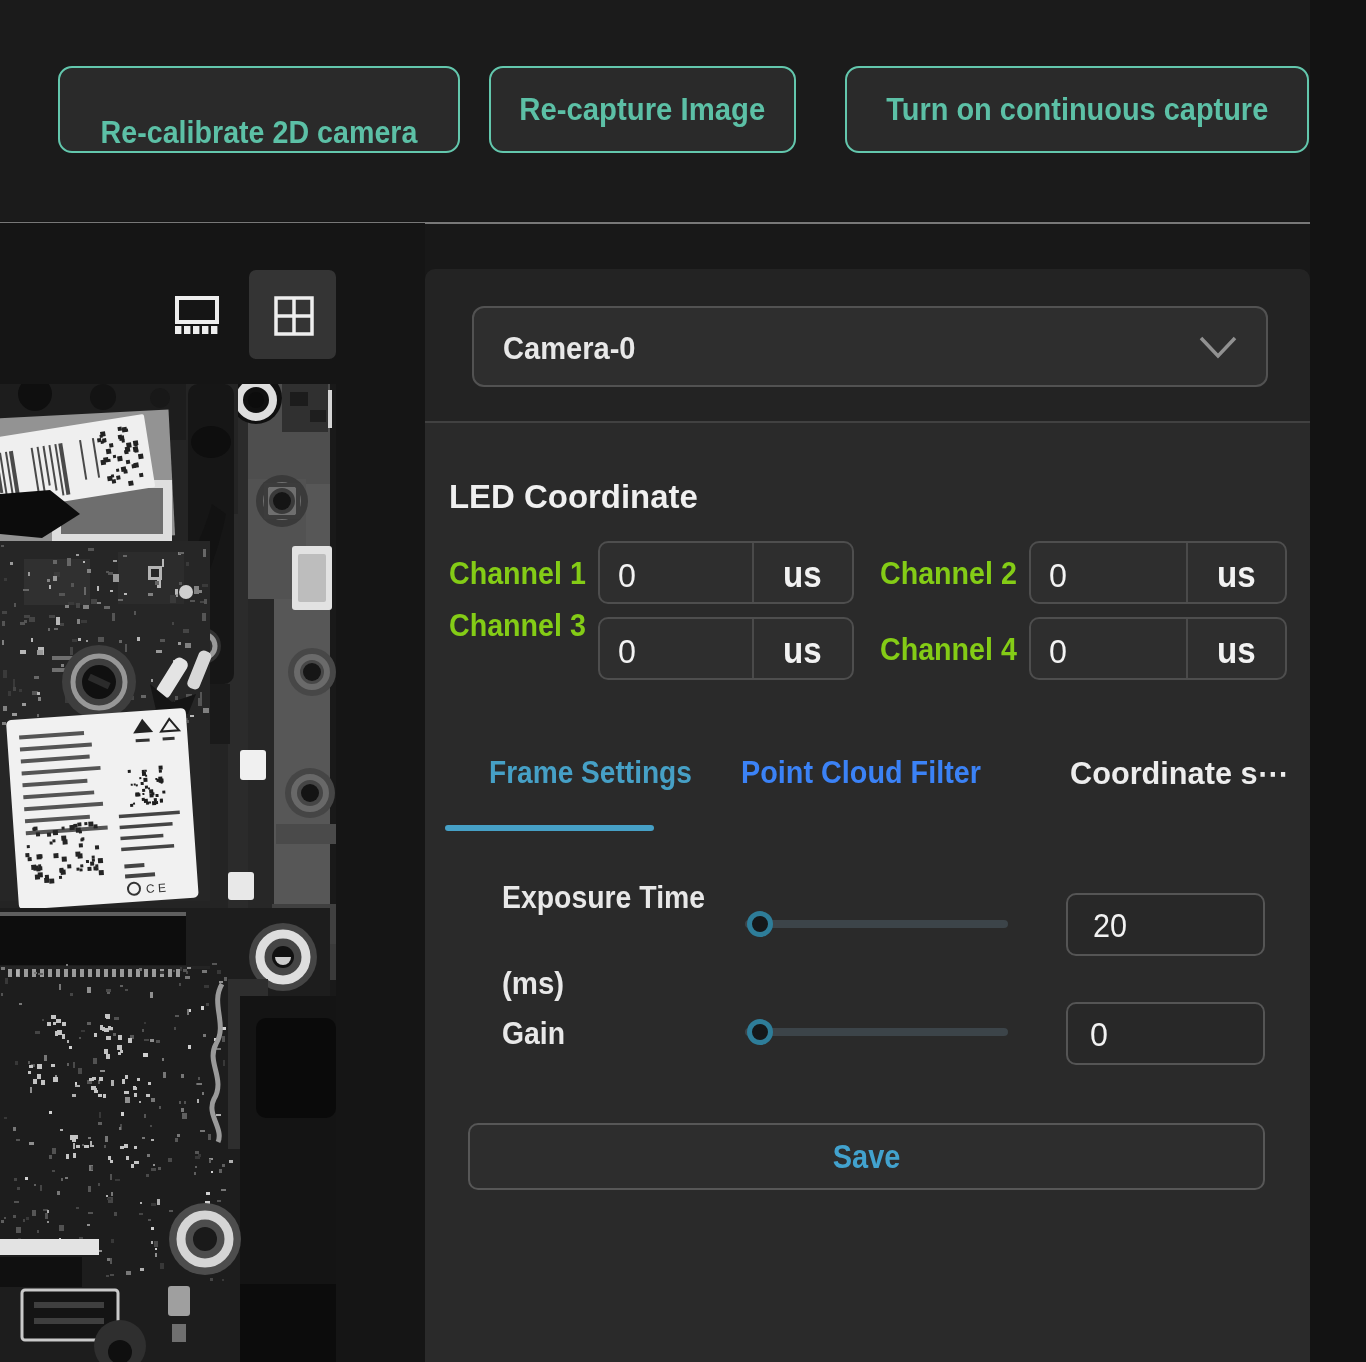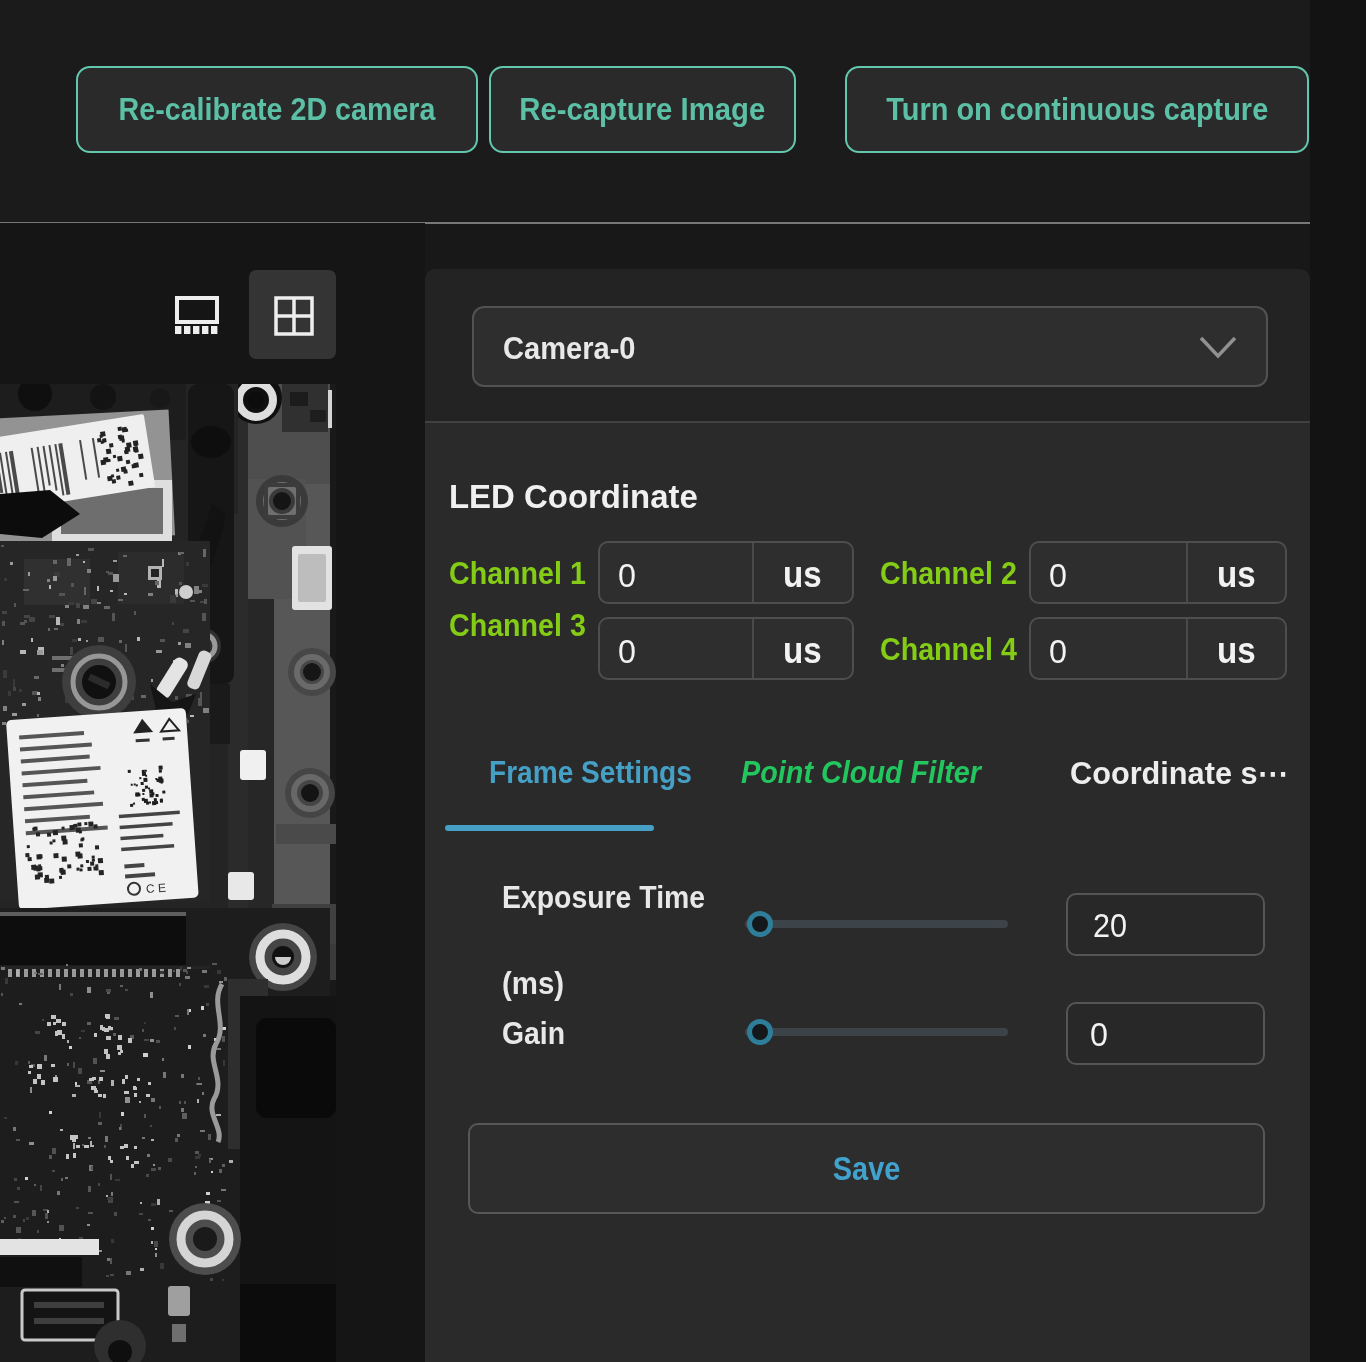--- a/index.html
+++ b/index.html
@@ -22,28 +22,28 @@
 .chdiv { position:absolute; width:2px; height:59px; background:#4a4a4a; }
 .chzero { position:absolute; color:#f2f2f2; }
 .chus { position:absolute; color:#f2f2f2; }
 .tab { position:absolute; }
 #tabline { position:absolute; left:445px; top:825px; width:209px; height:6px; background:#46a0c6; border-radius:3px; }
 .flabel { position:absolute; color:#e8e8e8;margin-left:32px; }
 .track { position:absolute; width:263px; height:8px; background:#3c4449; border-radius:4px; }
 .thumb { position:absolute; width:26px; height:26px; border-radius:50%; background:#15181a; border:5px solid #2e7d99; }
 .valbox { position:absolute; width:199px; height:63px; border:2px solid #555555; border-radius:10px; background:#282828; }
 .valtext { position:absolute; color:#f2f2f2; }
-#save { position:absolute; left:468px; top:1123px; width:797px; height:91px; border:2px solid #575757; border-radius:10px; background:#2d2d2d; display:flex; align-items:center; justify-content:center; color:#42a2ce; }
+#save { position:absolute; left:468px; top:1123px; width:797px; height:67px; border:2px solid #575757; border-radius:10px; background:#2d2d2d; display:flex; align-items:center; justify-content:center; color:#42a2ce; }
 #rightmargin { position:absolute; left:1310px; top:0px; width:56px; height:1362px; background:#131313; }
 </style>
 </head>
 <body>
 <div id="topbar"></div>
 <div id="rightmargin"></div>
-<div class="tbtn" style="left:76px; width:402px;">
+<div class="tbtn" style="left:58px; width:402px;align-items:flex-end;">
     <span style="display:inline-block; font-size:32px; font-weight:700; transform:scaleX(0.895); transform-origin:center center; white-space:pre;">Re-calibrate 2D camera</span>
   </div>
 <div class="tbtn" style="left:489px; width:307px;">
     <span style="display:inline-block; font-size:32px; font-weight:700; transform:scaleX(0.916); transform-origin:center center; white-space:pre;">Re-capture Image</span>
   </div>
 <div class="tbtn" style="left:845px; width:464px;">
     <span style="display:inline-block; font-size:32px; font-weight:700; transform:scaleX(0.904); transform-origin:center center; white-space:pre;">Turn on continuous capture</span>
   </div>
 <div id="divider1"></div>
 <div id="leftbg"></div>
@@ -842,21 +842,21 @@
 <div class="chzero" style="left:618px; top:632px;"><span style="display:inline-block; font-size:34px; font-weight:400; transform:scaleX(0.95); transform-origin:left center; white-space:pre;">0</span></div>
 <div class="chus" style="left:783px; top:630px;"><span style="display:inline-block; font-size:36px; font-weight:700; transform:scaleX(0.92); transform-origin:left center; white-space:pre;">us</span></div>
 
 <div class="chlabel" style="left:880px; top:632px;"><span style="display:inline-block; font-size:31px; font-weight:700; transform:scaleX(0.924); transform-origin:left center; white-space:pre;">Channel 4</span></div>
 <div class="chinput" style="left:1029px; top:617px; width:258px;"></div>
 <div class="chdiv" style="left:1186px; top:619px;"></div>
 <div class="chzero" style="left:1049px; top:632px;"><span style="display:inline-block; font-size:34px; font-weight:400; transform:scaleX(0.95); transform-origin:left center; white-space:pre;">0</span></div>
 <div class="chus" style="left:1217px; top:630px;"><span style="display:inline-block; font-size:36px; font-weight:700; transform:scaleX(0.92); transform-origin:left center; white-space:pre;">us</span></div>
 
 <div class="tab" style="left:449px; top:755px; color:#46a0c6;margin-left:40px;"><span style="display:inline-block; font-size:31px; font-weight:700; transform:scaleX(0.906); transform-origin:left center; white-space:pre;">Frame Settings</span></div>
-<div class="tab" style="left:741px; top:755px; color:#22c55e;font-style:italic;"><span style="display:inline-block; font-size:31px; font-weight:700; transform:scaleX(0.929); transform-origin:left center; white-space:pre;">Point Cloud Filter</span></div>
+<div class="tab" style="left:741px; top:755px; color:#3b82f6;"><span style="display:inline-block; font-size:31px; font-weight:700; transform:scaleX(0.929); transform-origin:left center; white-space:pre;">Point Cloud Filter</span></div>
 <div class="tab" style="left:1070px; top:755px; color:#ededed;"><span style="display:inline-block; font-size:31px; font-weight:700; transform:scaleX(0.99); transform-origin:left center; white-space:pre;">Coordinate s⋯</span></div>
 <div id="tabline"></div>
 
 <div class="flabel" style="left:470px; top:880px;"><span style="display:inline-block; font-size:31px; font-weight:700; transform:scaleX(0.916); transform-origin:left center; white-space:pre;">Exposure Time</span></div>
 <div class="flabel" style="left:470px; top:966px;"><span style="display:inline-block; font-size:31px; font-weight:700; transform:scaleX(0.948); transform-origin:left center; white-space:pre;">(ms)</span></div>
 <div class="track" style="left:745px; top:920px;"></div>
 <div class="thumb" style="left:747px; top:911px;"></div>
 <div class="valbox" style="left:1066px; top:893px;"></div>
 <div class="valtext" style="left:1093px; top:906px;"><span style="display:inline-block; font-size:34px; font-weight:400; transform:scaleX(0.9); transform-origin:left center; white-space:pre;">20</span></div>
 

